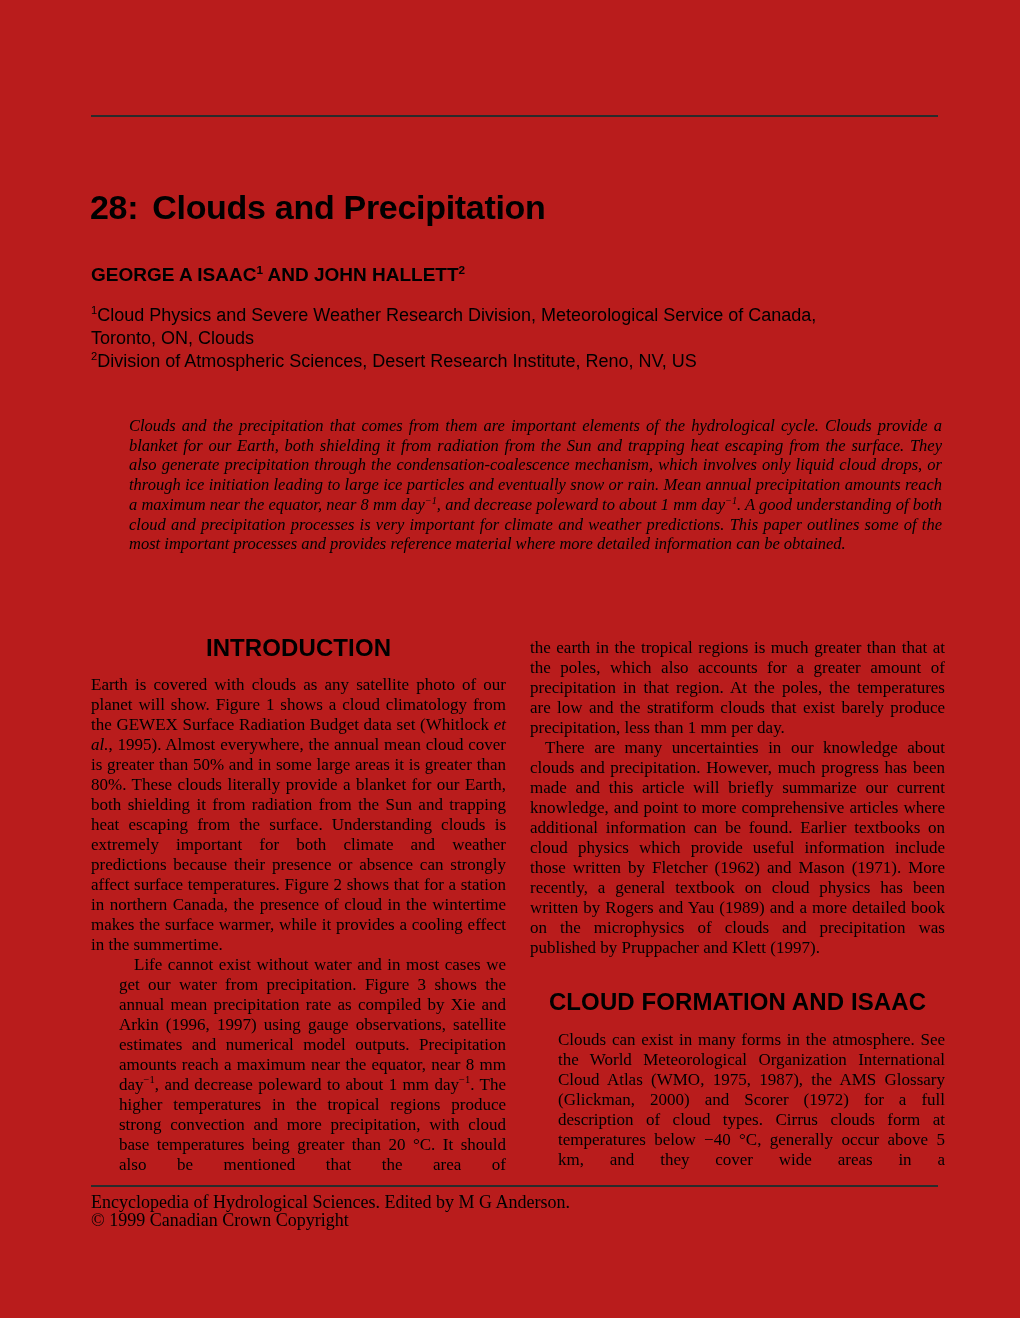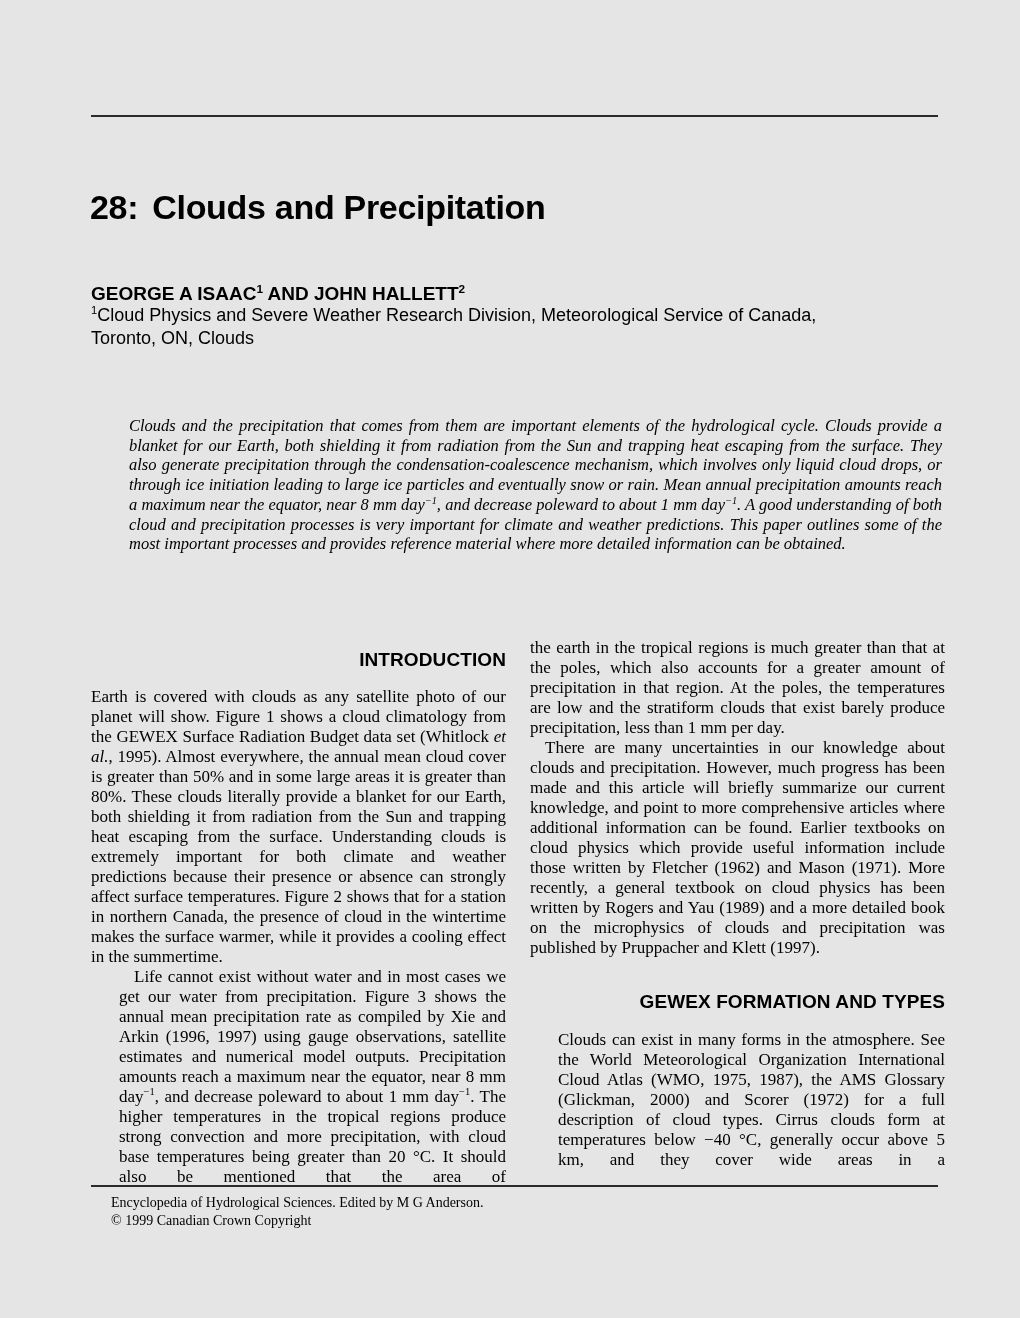--- a/index.html
+++ b/index.html
@@ -1,20 +1,20 @@
 <!DOCTYPE html>
 <html><head>
 <meta charset="utf-8">
 <style>
   html, body { margin: 0; padding: 0; background: #ffffff; }
   .page {
     position: relative;
     width: 1020px;
     height: 1318px;
-    background: #e5e5e5;
+    background: #b91c1c;
     color: #000;
     font-family: "Liberation Serif", serif;
     overflow: hidden;
   }
   .rule {
     position: absolute;
     left: 91px;
     width: 847px;
     height: 0;
     border-top: 2px solid #2b2b2b;
@@ -31,21 +31,21 @@
     font-weight: bold;
     font-size: 34px;
     letter-spacing: -0.3px;
     white-space: nowrap;
   }
   .title-num { margin-right: 14px; }
 
   .authors {
     position: absolute;
     left: 91px;
-    top: 283px;
+    top: 264px;
     font-family: "Liberation Sans", sans-serif;
     font-weight: bold;
     font-size: 19px;
     white-space: nowrap;
   }
 
   .affils {
     position: absolute;
     left: 91px;
     top: 304px;
@@ -76,69 +76,69 @@
     font-size: 17px;
     line-height: 20px;
     text-align: justify;
   }
   .col-left  { left: 91px; }
   .col-right { left: 530px; }
 
   .col h2 {
     font-family: "Liberation Sans", sans-serif;
     font-weight: bold;
-    font-size: 19px;
+    font-size: 24px;
     line-height: 20px;
-    margin: 12px 0 17px 0;
-    text-align: right;
+    margin: 0 0 17px 0;
+    text-align: center;
     letter-spacing: 0.1px;
   }
   .col p + h2 { margin-top: 34px; margin-bottom: 18px; }
 
   .col p { margin: 0; }
   .col p.indent { text-indent: 15px; }
   .col p.cont { text-align-last: justify; margin-left: 28px; }
 
   .it { font-style: italic; }
 
   .footer {
     position: absolute;
     left: 91px;
     top: 1194px;
-    font-size: 14px;
+    font-size: 18px;
     line-height: 17.5px;
-    margin-left: 20px;
   }
 </style>
 </head>
 <body>
 
 <div class="page">
   <div class="rule rule-top"></div>
 
   <h1 class="title"><span class="title-num">28:</span><span>Clouds and Precipitation</span></h1>
 
   <div class="authors" id="authors"><span>GEORGE A ISAAC</span><sup>1</sup><span> AND JOHN HALLETT</span><sup>2</sup></div>
 
   <div class="affils" id="affils">
       <div><sup>1</sup><span>Cloud Physics and Severe Weather Research Division, Meteorological Service of Canada,</span></div>
       <div><span>Toronto, ON, Clouds</span></div>
+      <div><sup>2</sup><span>Division of Atmospheric Sciences, Desert Research Institute, Reno, NV, US</span></div>
     </div>
 
   <p class="abstract" id="abstract"><span>Clouds and the precipitation that comes from them are important elements of the hydrological cycle. Clouds provide a blanket for our Earth, both shielding it from radiation from the Sun and trapping heat escaping from the surface. They also generate precipitation through the condensation-coalescence mechanism, which involves only liquid cloud drops, or through ice initiation leading to large ice particles and eventually snow or rain. Mean annual precipitation amounts reach a maximum near the equator, near 8 mm day</span><sup>−1</sup><span>, and decrease poleward to about 1 mm day</span><sup>−1</sup><span>. A good understanding of both cloud and precipitation processes is very important for climate and weather predictions. This paper outlines some of the most important processes and provides reference material where more detailed information can be obtained.</span></p>
 
   <div class="col col-left" id="col-left">
       <h2>INTRODUCTION</h2>
       <p class=""><span>Earth is covered with clouds as any satellite photo of our planet will show. Figure 1 shows a cloud climatology from the GEWEX Surface Radiation Budget data set (Whitlock </span><span class="it">et al.</span><span>, 1995). Almost everywhere, the annual mean cloud cover is greater than 50% and in some large areas it is greater than 80%. These clouds literally provide a blanket for our Earth, both shielding it from radiation from the Sun and trapping heat escaping from the surface. Understanding clouds is extremely important for both climate and weather predictions because their presence or absence can strongly affect surface temperatures. Figure 2 shows that for a station in northern Canada, the presence of cloud in the wintertime makes the surface warmer, while it provides a cooling effect in the summertime.</span></p>
       <p class="indent cont"><span>Life cannot exist without water and in most cases we get our water from precipitation. Figure 3 shows the annual mean precipitation rate as compiled by Xie and Arkin (1996, 1997) using gauge observations, satellite estimates and numerical model outputs. Precipitation amounts reach a maximum near the equator, near 8 mm day</span><sup>−1</sup><span>, and decrease poleward to about 1 mm day</span><sup>−1</sup><span>. The higher temperatures in the tropical regions produce strong convection and more precipitation, with cloud base temperatures being greater than 20 °C. It should also be mentioned that the area of</span></p>
     </div>
   <div class="col col-right" id="col-right">
       <p class=""><span>the earth in the tropical regions is much greater than that at the poles, which also accounts for a greater amount of precipitation in that region. At the poles, the temperatures are low and the stratiform clouds that exist barely produce precipitation, less than 1 mm per day.</span></p>
       <p class="indent "><span>There are many uncertainties in our knowledge about clouds and precipitation. However, much progress has been made and this article will briefly summarize our current knowledge, and point to more comprehensive articles where additional information can be found. Earlier textbooks on cloud physics which provide useful information include those written by Fletcher (1962) and Mason (1971). More recently, a general textbook on cloud physics has been written by Rogers and Yau (1989) and a more detailed book on the microphysics of clouds and precipitation was published by Pruppacher and Klett (1997).</span></p>
-      <h2>GEWEX FORMATION AND TYPES</h2>
+      <h2>CLOUD FORMATION AND ISAAC</h2>
       <p class="cont"><span>Clouds can exist in many forms in the atmosphere. See the World Meteorological Organization International Cloud Atlas (WMO, 1975, 1987), the AMS Glossary (Glickman, 2000) and Scorer (1972) for a full description of cloud types. Cirrus clouds form at temperatures below −40 °C, generally occur above 5 km, and they cover wide areas in a</span></p>
     </div>
 
   <div class="rule rule-bottom"></div>
   <div class="footer">
     <div>Encyclopedia of Hydrological Sciences. Edited by M G Anderson.</div>
     <div>© 1999 Canadian Crown Copyright</div>
   </div>
 </div>
 

